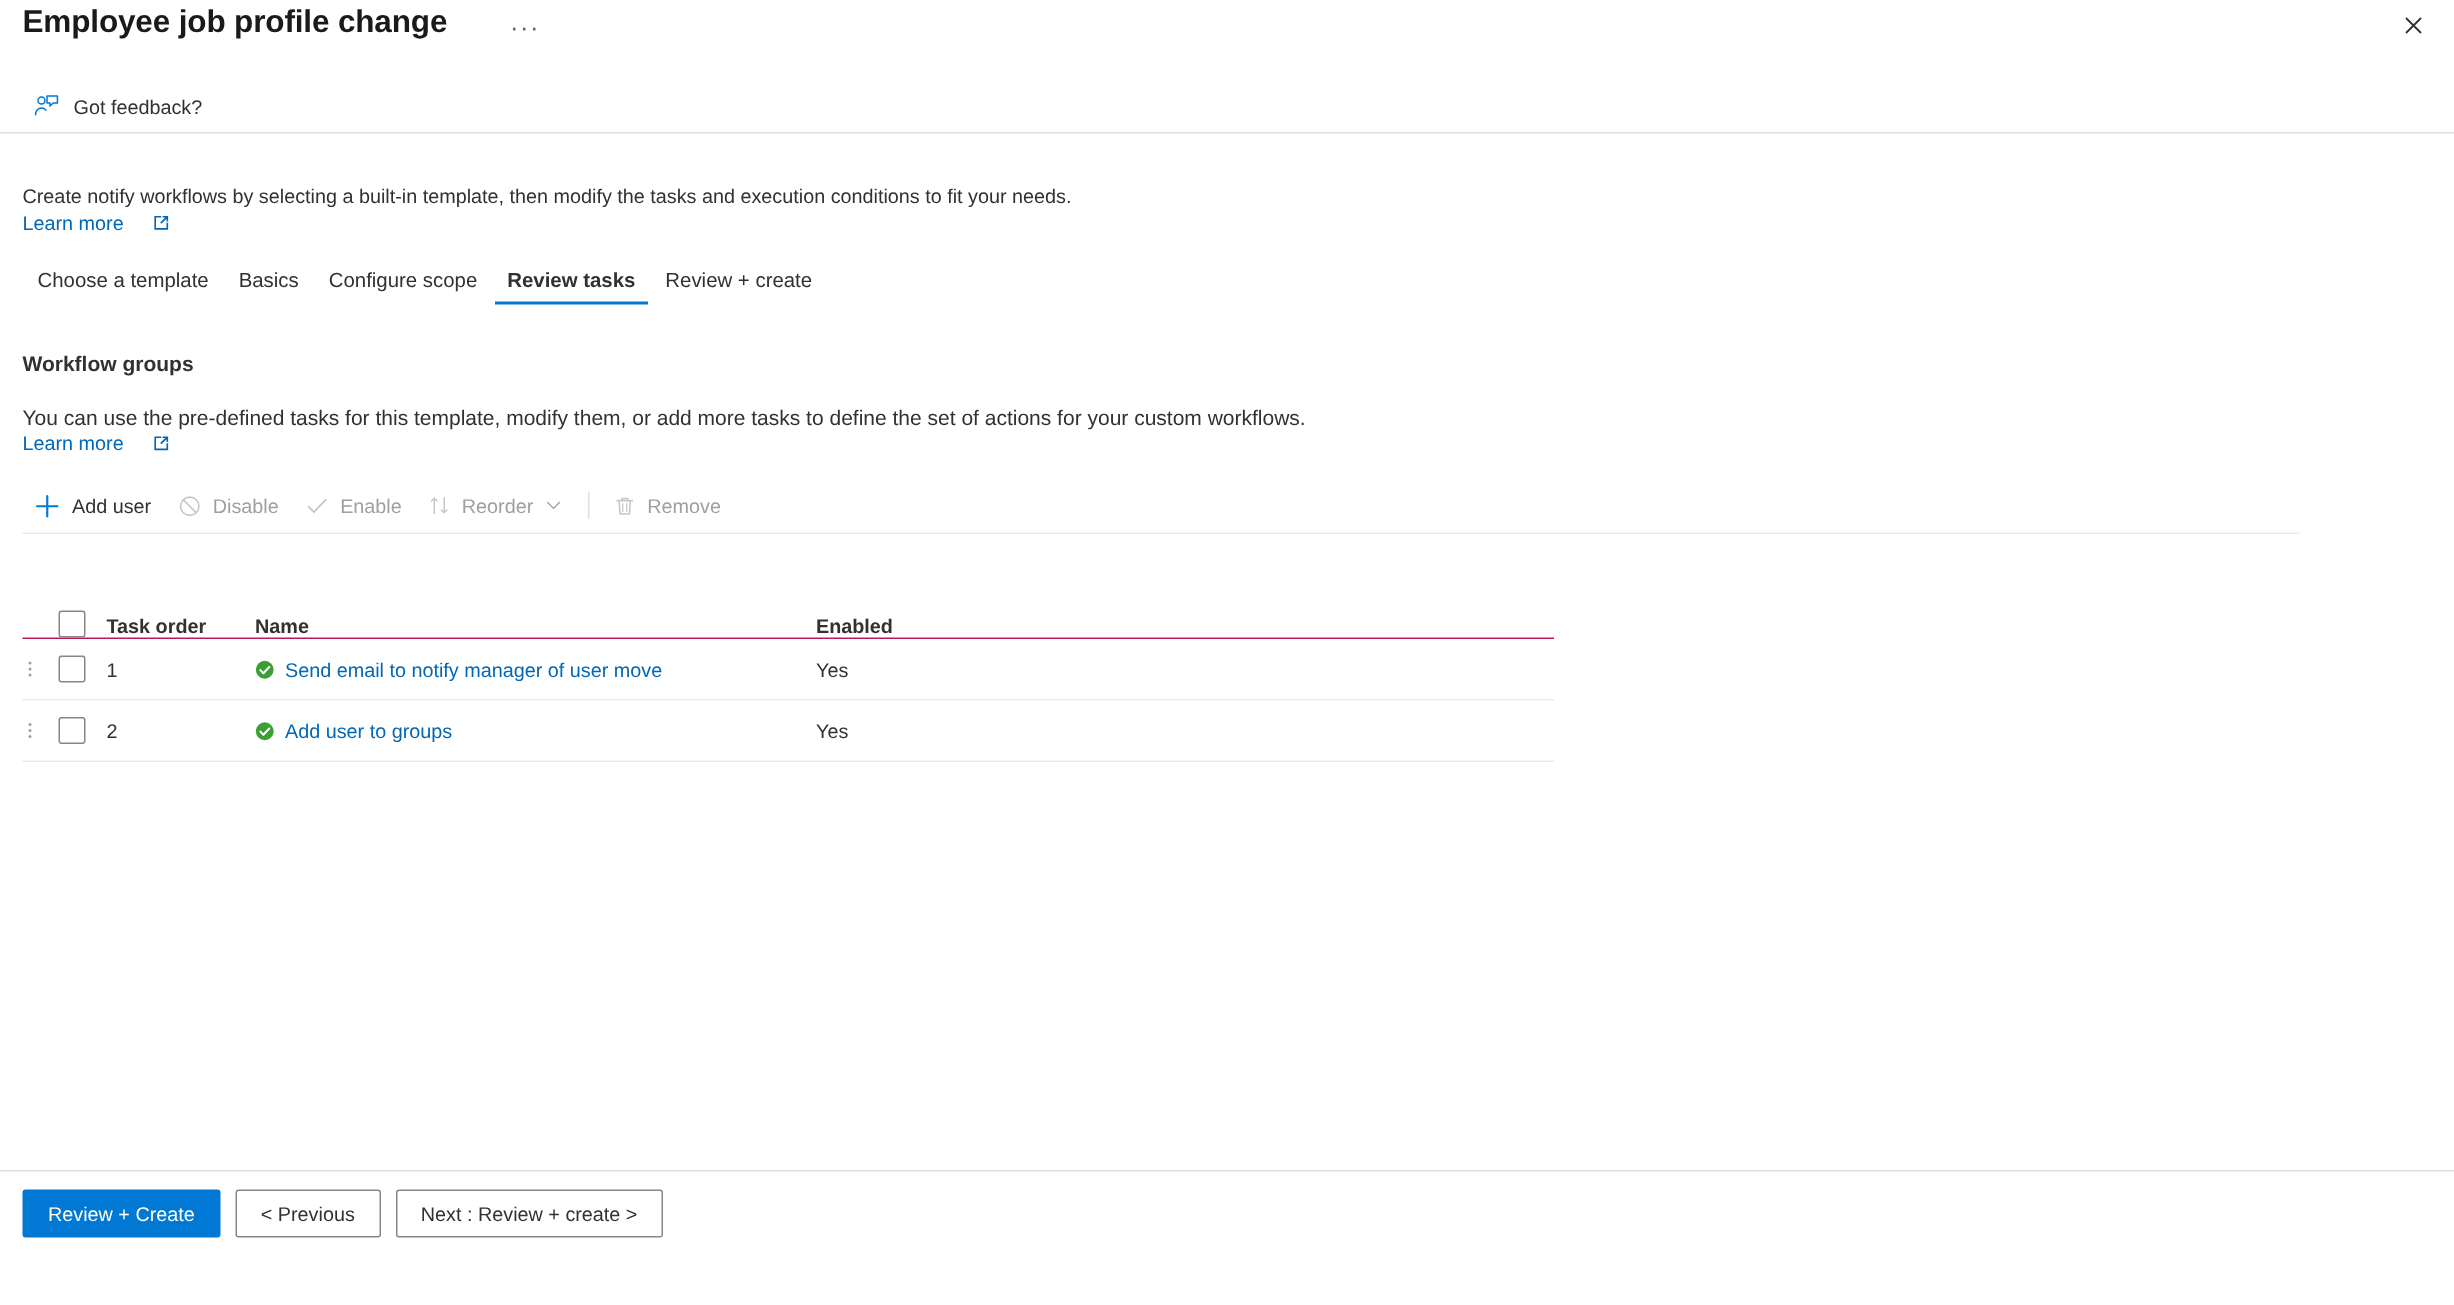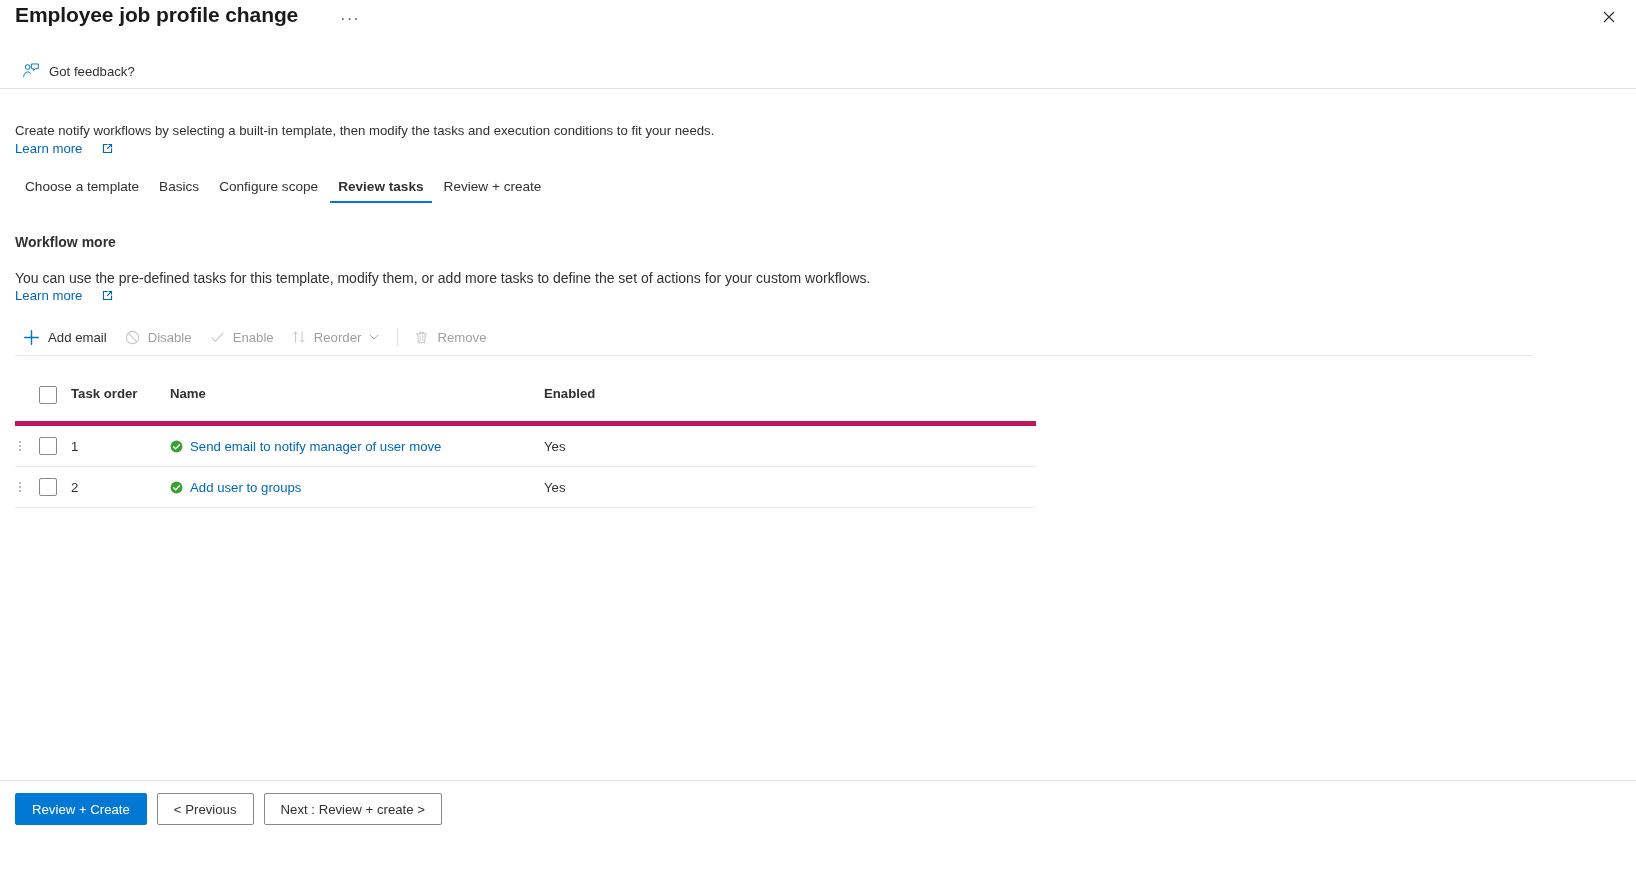--- a/index.html
+++ b/index.html
@@ -233,23 +233,23 @@
 
   
   .grid {
     position: absolute;
     left: 15px;
     top: 386px;
     width: 1021px;
   }
   .grid-header {
     display: flex;
-    align-items: flex-start;
+    align-items: flex-end;
     height: 40px;
-    border-bottom: 5px solid #be185d;
+    border-bottom: 1px solid #be185d;
   }
   .grid-row {
     display: flex;
     align-items: center;
     height: 41px;
     border-bottom: 1px solid #edebe9;
   }
 
   .col-handle {
     width: 10px;
@@ -398,37 +398,37 @@
   </a>
 
   <div class="tabs">
     <button class="tab">Choose a template</button>
     <button class="tab">Basics</button>
     <button class="tab">Configure scope</button>
     <button class="tab active">Review tasks</button>
     <button class="tab">Review + create</button>
   </div>
 
-  <div class="section-title">Workflow more</div>
+  <div class="section-title">Workflow groups</div>
   <div class="section-desc">You can use the pre-defined tasks for this template, modify them, or add more tasks to define the set of actions for your custom workflows.</div>
   <a class="learn-more section-learn">
     <span>Learn more</span>
     <svg class="ext-icon" viewBox="0 0 12 12">
       <path d="M1 1h5v1.2H2.2v7.6h7.6V6H11v5H1z" fill="#0067b8"></path>
       <path d="M7 1h4v4h-1.2V3.1L6.1 6.8 5.2 5.9 8.9 2.2H7z" fill="#0067b8"></path>
     </svg>
   </a>
 
   <div class="commandbar">
 
     <button class="cmd cmd-add">
       <svg class="ci" width="17" height="17" viewBox="0 0 16 16">
         <path d="M8 1.6v12.8M1.6 8h12.8" stroke="currentColor" stroke-width="1.35" stroke-linecap="round"></path>
       </svg>
-      <span class="cmd-label">Add email</span>
+      <span class="cmd-label">Add user</span>
     </button>
 
     <button class="cmd disabled">
       <svg class="ci" width="15" height="15" viewBox="0 0 16 16">
         <circle cx="8" cy="8" r="6.5" fill="none" stroke="currentColor" stroke-width="1.15"></circle>
         <path d="M3.4 3.4l9.2 9.2" stroke="currentColor" stroke-width="1.15"></path>
       </svg>
       <span class="cmd-label">Disable</span>
     </button>
 

